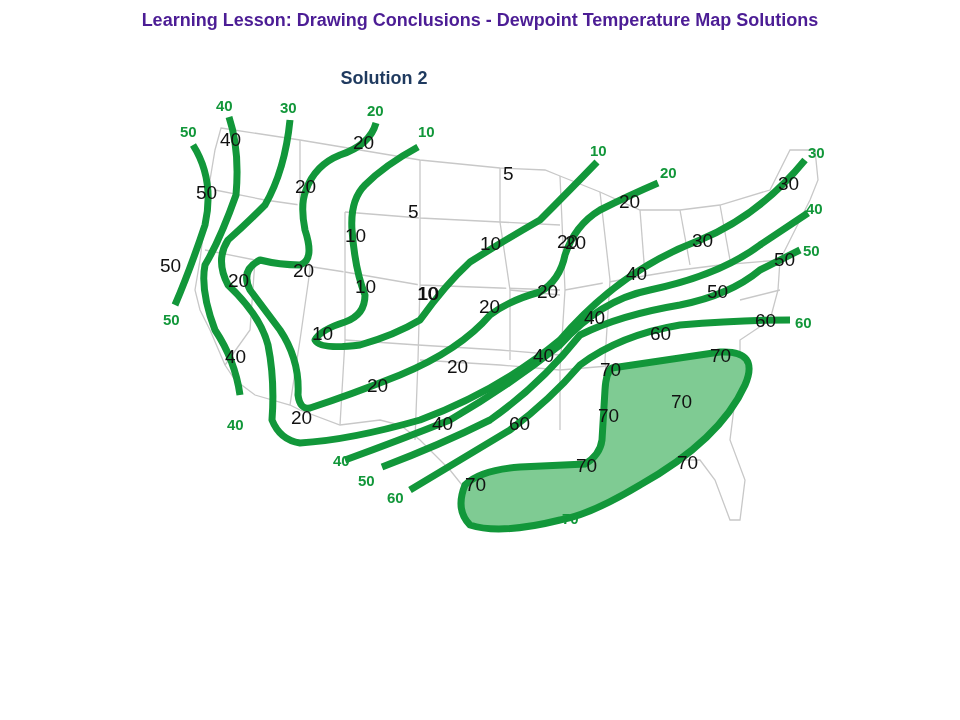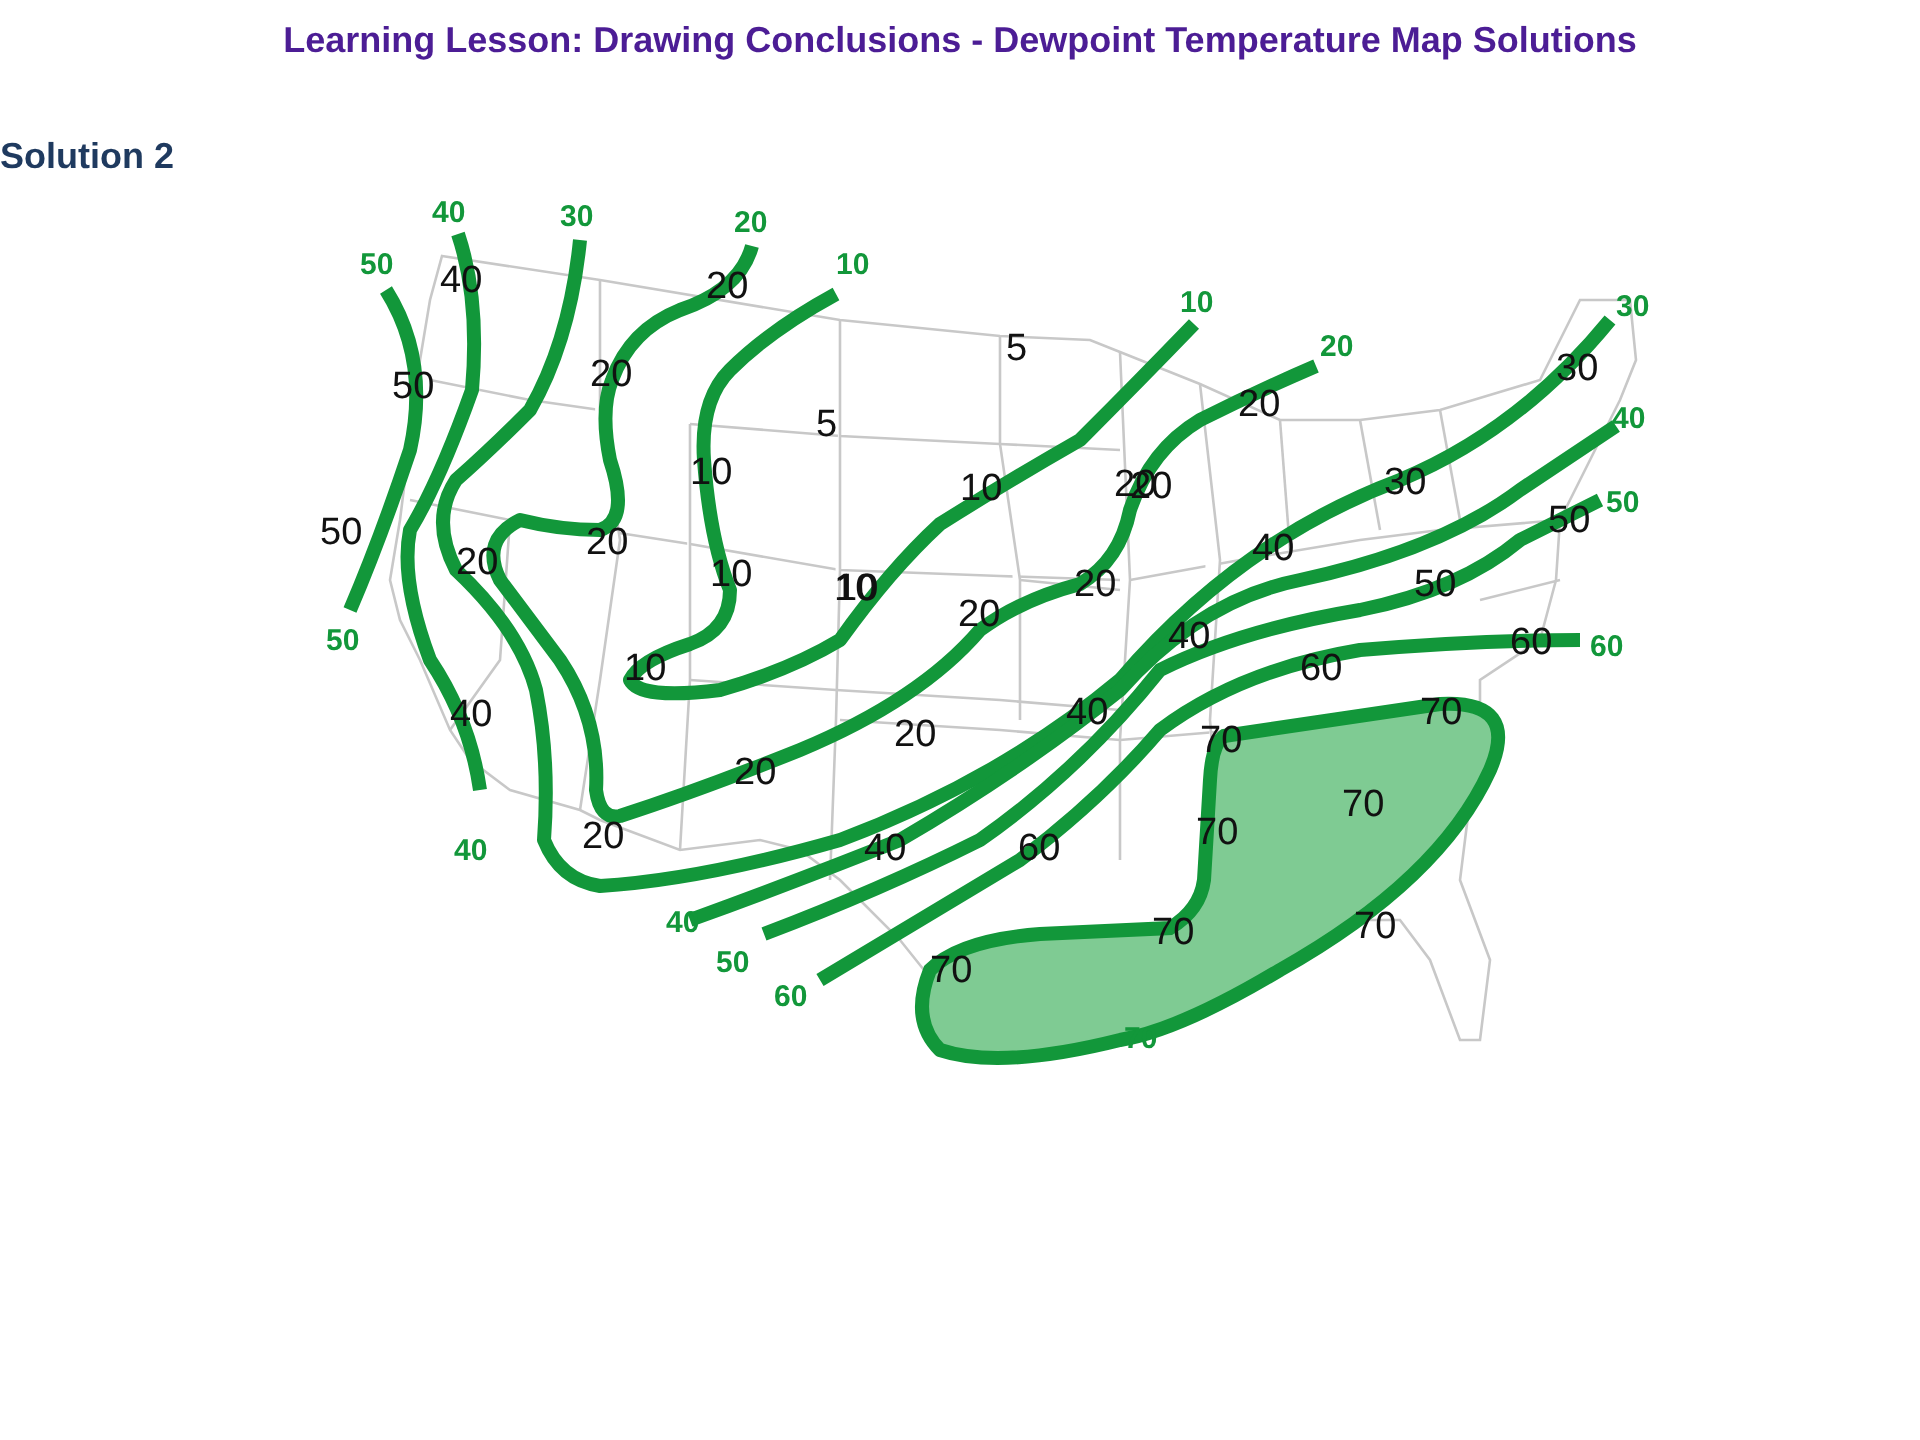--- a/index.html
+++ b/index.html
@@ -1,18 +1,18 @@
 <!DOCTYPE html>
 <html><head>
   <meta charset="utf-8">
   <style>
     html, body { margin: 0; padding: 0; background: #ffffff; }
     body { width: 960px; height: 720px; position: relative; overflow: hidden; font-family: "Liberation Sans", sans-serif; }
     .title { position: absolute; top: 10px; left: 0; width: 960px; text-align: center; font-family: "Liberation Sans", sans-serif; font-weight: bold; font-size: 18px; color: #4c1d95; }
-    .subtitle { position: absolute; top: 68px; left: 0; width: 768px; text-align: left; font-family: "Liberation Sans", sans-serif; font-weight: bold; font-size: 18px; color: #1f3a5f; }
+    .subtitle { position: absolute; top: 68px; left: 0; width: 768px; text-align: center; font-family: "Liberation Sans", sans-serif; font-weight: bold; font-size: 18px; color: #1f3a5f; }
     svg.map { position: absolute; left: 0; top: 0; }
     .state { fill: #ffffff; stroke: #c8c8c8; stroke-width: 1.3; }
     .iso { fill: none; stroke: #12973a; stroke-width: 7; stroke-linecap: butt; stroke-linejoin: round; }
     .obs { font-family: "Liberation Sans", sans-serif; font-size: 19px; fill: #111111; }
     .lbl { font-family: "Liberation Sans", sans-serif; font-size: 15px; font-weight: bold; fill: #12973a; }
   </style>
 </head>
 <body>
 
 <div class="title">Learning Lesson: Drawing Conclusions - Dewpoint Temperature Map Solutions</div>

